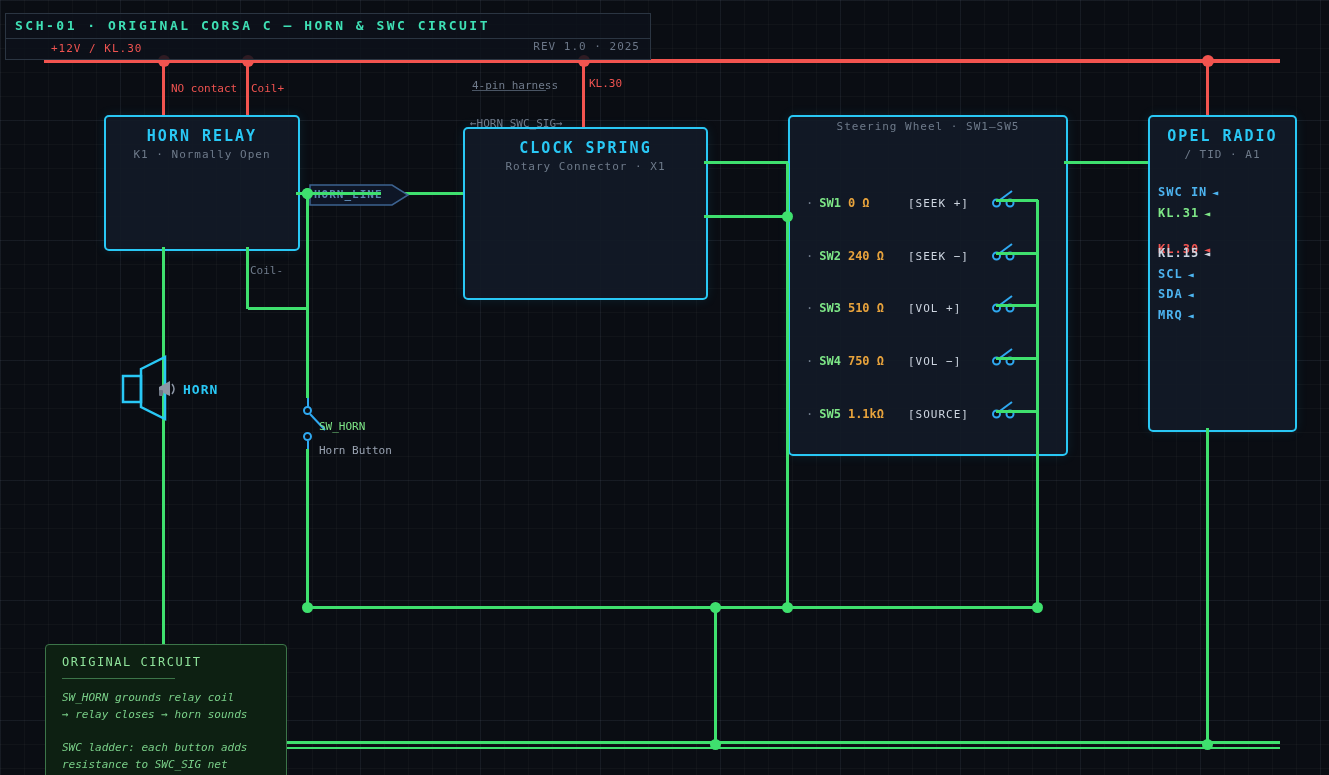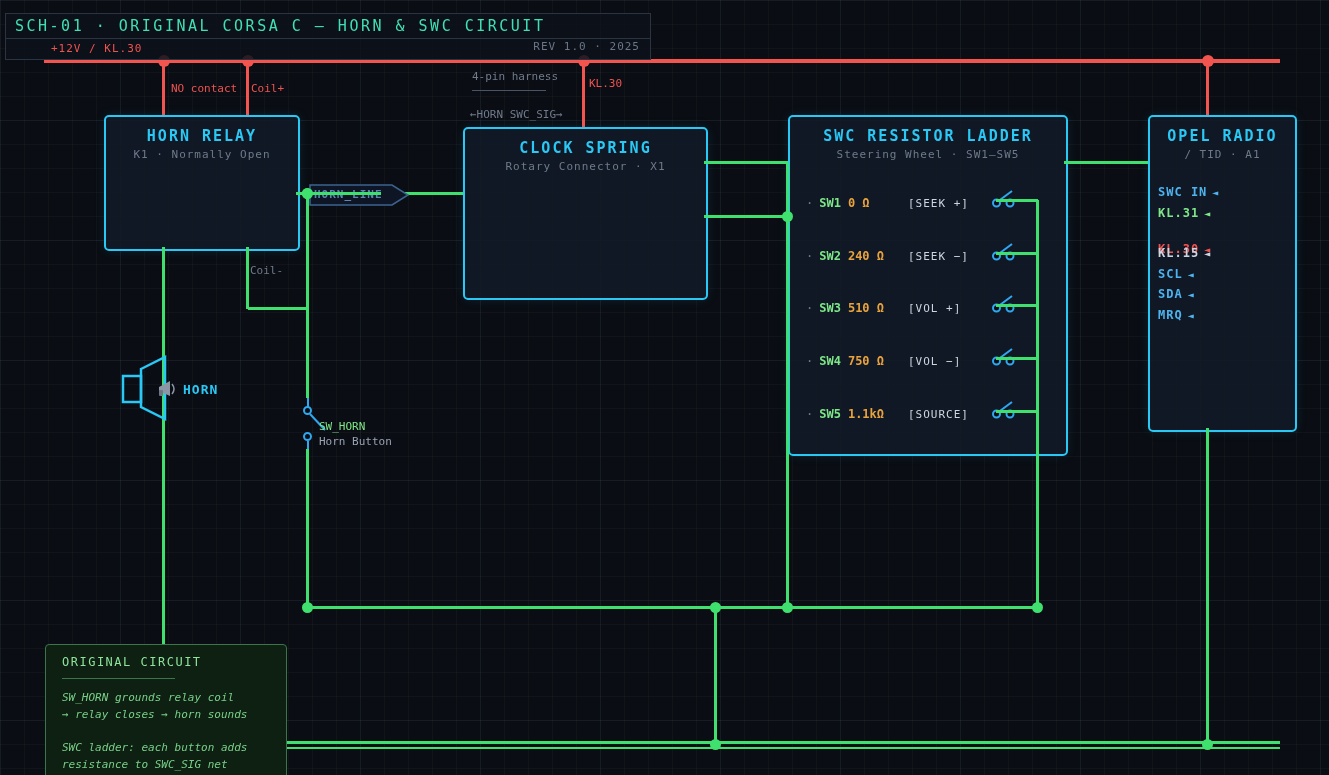--- a/index.html
+++ b/index.html
@@ -12,40 +12,40 @@
       linear-gradient(rgba(255,255,255,0.028) 1px, transparent 1px),
       linear-gradient(90deg, rgba(255,255,255,0.028) 1px, transparent 1px);
     background-size:120px 120px,120px 120px,24px 24px,24px 24px;
     font-family:"DejaVu Sans Mono","Liberation Mono",monospace;
     color:#cdd5e0;
   }
   
   .titleblock{position:absolute;left:5px;top:13px;width:644px;height:45px;
     border:1px solid #2b3542;background:rgba(13,18,27,0.85);z-index:6;}
   .titleblock .row1{height:24px;line-height:24px;border-bottom:1px solid #2b3542;
-    padding-left:9px;font-size:15px;font-weight:normal;color:#3fe0b5;letter-spacing:2.5px;white-space:nowrap;}
+    padding-left:9px;font-size:13px;font-weight:bold;color:#3fe0b5;letter-spacing:2.5px;white-space:nowrap;}
   .titleblock .row2{position:relative;height:20px;}
   .rail-label{position:absolute;left:45px;top:3px;font-size:11px;color:#ef5350;letter-spacing:1px;}
   .rev-label{position:absolute;right:10px;top:1px;font-size:11px;color:#6b7687;letter-spacing:1px;}
   
   .wire{position:absolute;background:#3fe06e;z-index:2;}
   .wire.red{background:#f2544f;}
   .wire.blue{background:#2fa8f0;}
   .dot{position:absolute;width:11px;height:11px;border-radius:50%;background:#3fe06e;z-index:3;}
   .dot.red{width:12px;height:12px;background:#f2544f;}
   
   .compbox{position:absolute;border:2px solid #29c8f5;border-radius:5px;
     background:rgba(18,26,39,0.93);box-shadow:0 0 12px rgba(41,200,245,0.10);z-index:1;}
   .comp-title{margin-top:10px;text-align:center;font-size:15px;font-weight:bold;
     color:#29c8f5;letter-spacing:2px;white-space:nowrap;}
   .comp-sub{margin-top:3px;text-align:center;font-size:11px;color:#6e7a8a;letter-spacing:1px;white-space:nowrap;}
   
   .lbl{position:absolute;font-size:11px;white-space:nowrap;z-index:4;}
   .lbl.red{color:#ef5350;}
-  .lbl.gray{color:#8a93a3;}
+  .lbl.gray{color:#8a93a3;margin-top:9px;}
   .lbl.dim{color:#6e7a8a;}
   .lbl.green{color:#7ee787;}
   .hline{position:absolute;height:1px;background:#4a5564;z-index:4;}
   
   .swc-row{position:absolute;left:16px;width:250px;height:16px;z-index:2;}
   .r-label{position:absolute;left:0;top:1px;font-size:12px;white-space:nowrap;}
   .r-bullet{color:#6e7a8a;margin-right:6px;}
   .r-name{color:#7ee787;font-weight:bold;margin-right:7px;}
   .r-value{color:#e8a33c;font-weight:bold;}
   .r-func{position:absolute;left:102px;top:2px;font-size:11px;color:#cdd5e0;letter-spacing:1px;white-space:nowrap;}
@@ -128,21 +128,20 @@
     <div class="comp-title">HORN RELAY</div>
     <div class="comp-sub">K1 · Normally Open</div>
   </div>
 
   <div class="compbox" style="left:463px;top:127px;width:241px;height:169px;">
     <div class="comp-title">CLOCK SPRING</div>
     <div class="comp-sub">Rotary Connector · X1</div>
   </div>
 
   <div class="compbox" style="left:788px;top:115px;width:276px;height:337px;">
-    <div class="comp-title">SWC RESISTOR LADDER</div>
     <div class="comp-sub">Steering Wheel · SW1—SW5</div>
     <div id="swc-rows">
         <div class="swc-row" style="top: 78px;">
           <span class="r-label"><span class="r-bullet">·</span><span class="r-name">SW1</span><span class="r-value">0 Ω</span></span>
           <span class="r-func">[SEEK +]</span>
           <span class="r-sw">
             <svg width="26" height="26" viewBox="0 0 26 26">
               <circle cx="7.5" cy="13" r="3.5" fill="#0a0d13" stroke="#2fa8f0" stroke-width="2"></circle>
               <circle cx="21" cy="13" r="3.5" fill="#0a0d13" stroke="#2fa8f0" stroke-width="2"></circle>
               <line x1="9.5" y1="11" x2="23" y2="1" stroke="#2fa8f0" stroke-width="2"></line>

